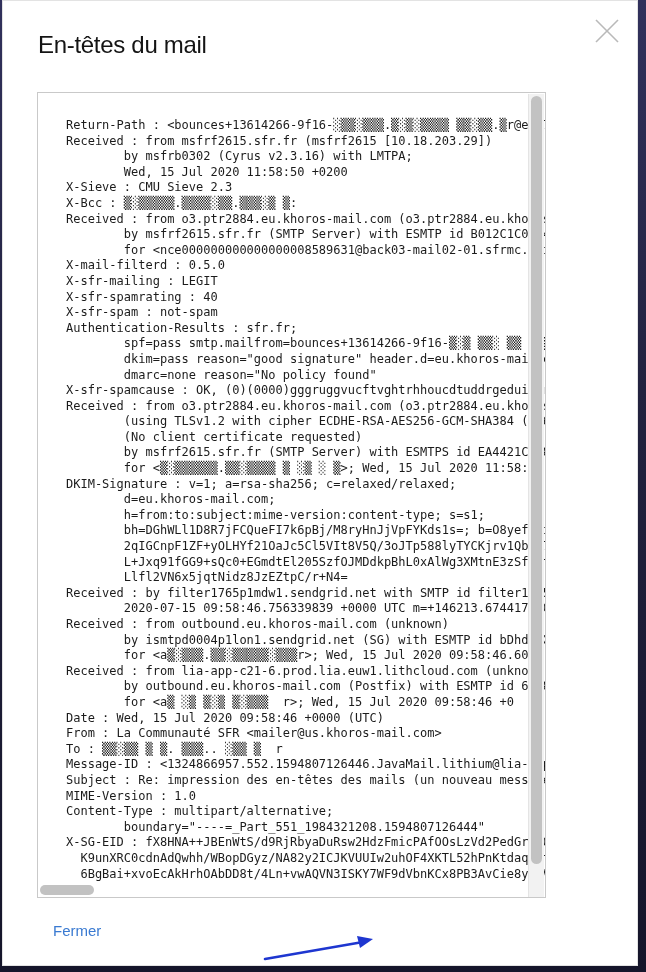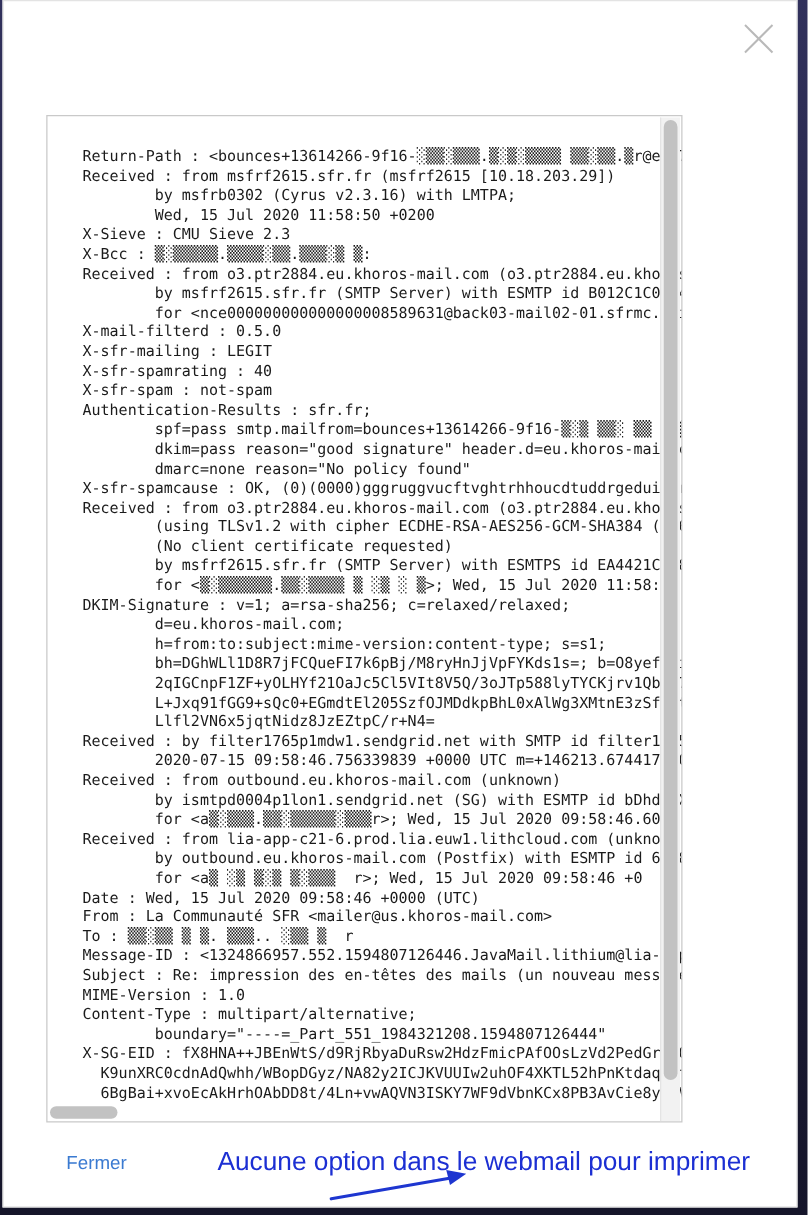--- a/index.html
+++ b/index.html
@@ -53,20 +53,21 @@
   }
   .annotation-arrow{
     position:absolute;left:258px;top:932px;
   }
 </style>
 </head>
 <body>
 
 <div class="modal">
 
+  <div class="modal-title">En-têtes du mail</div>
 
   <div class="close-x">
     <svg width="28" height="28" viewBox="0 0 28 28">
       <line x1="3" y1="3" x2="25" y2="25" stroke="#b9b9b9" stroke-width="1.6"></line>
       <line x1="25" y1="3" x2="3" y2="25" stroke="#b9b9b9" stroke-width="1.6"></line>
     </svg>
   </div>
 
   <div class="headers-box">
     <pre class="headers-pre">Return-Path : &lt;bounces+13614266-9f16-░▒▒░▒▒▒.▒░▒░▒▒▒▒ ▒▒░▒▒.▒r@em7732
@@ -128,15 +129,14 @@
 
   <div class="fermer-link">Fermer</div>
 
   <div class="annotation-arrow">
     <svg width="118" height="30" viewBox="0 0 118 30">
       <line x1="4" y1="26" x2="102" y2="9" stroke="#1e36d0" stroke-width="2.6" stroke-linecap="round"></line>
       <polygon points="112,6 96,3 99,15" fill="#1e36d0"></polygon>
     </svg>
   </div>
 
-  <div class="annotation-text">Aucune option dans le webmail pour imprimer</div>
 
 </div>
 
 </body></html>

